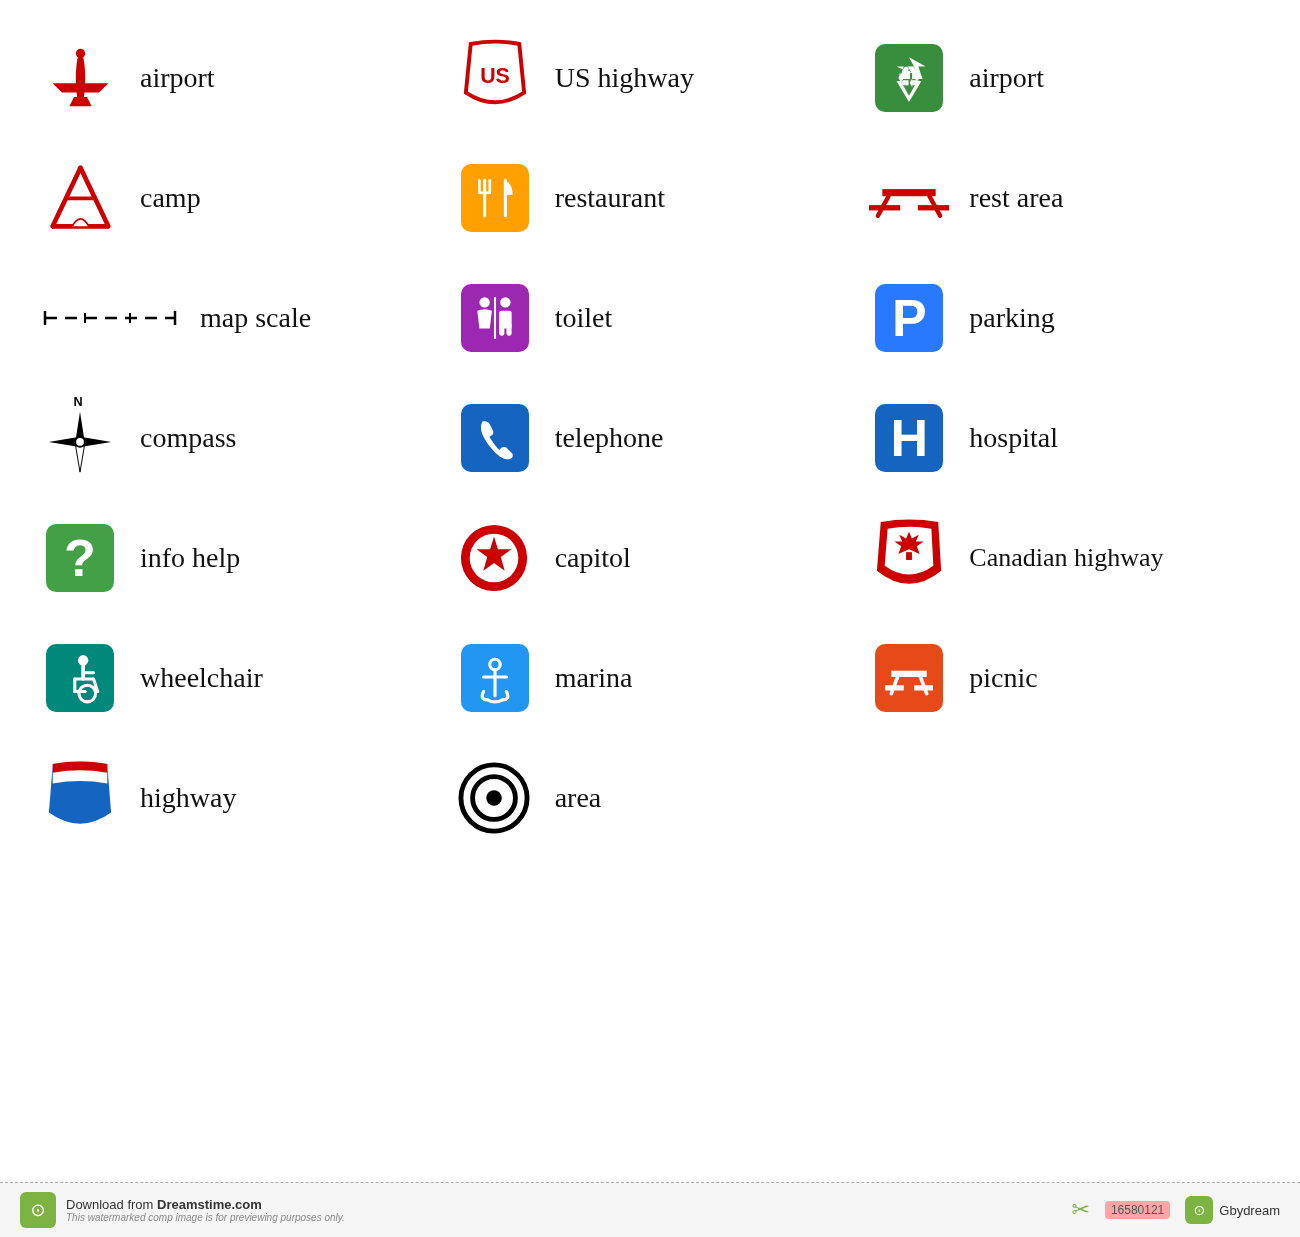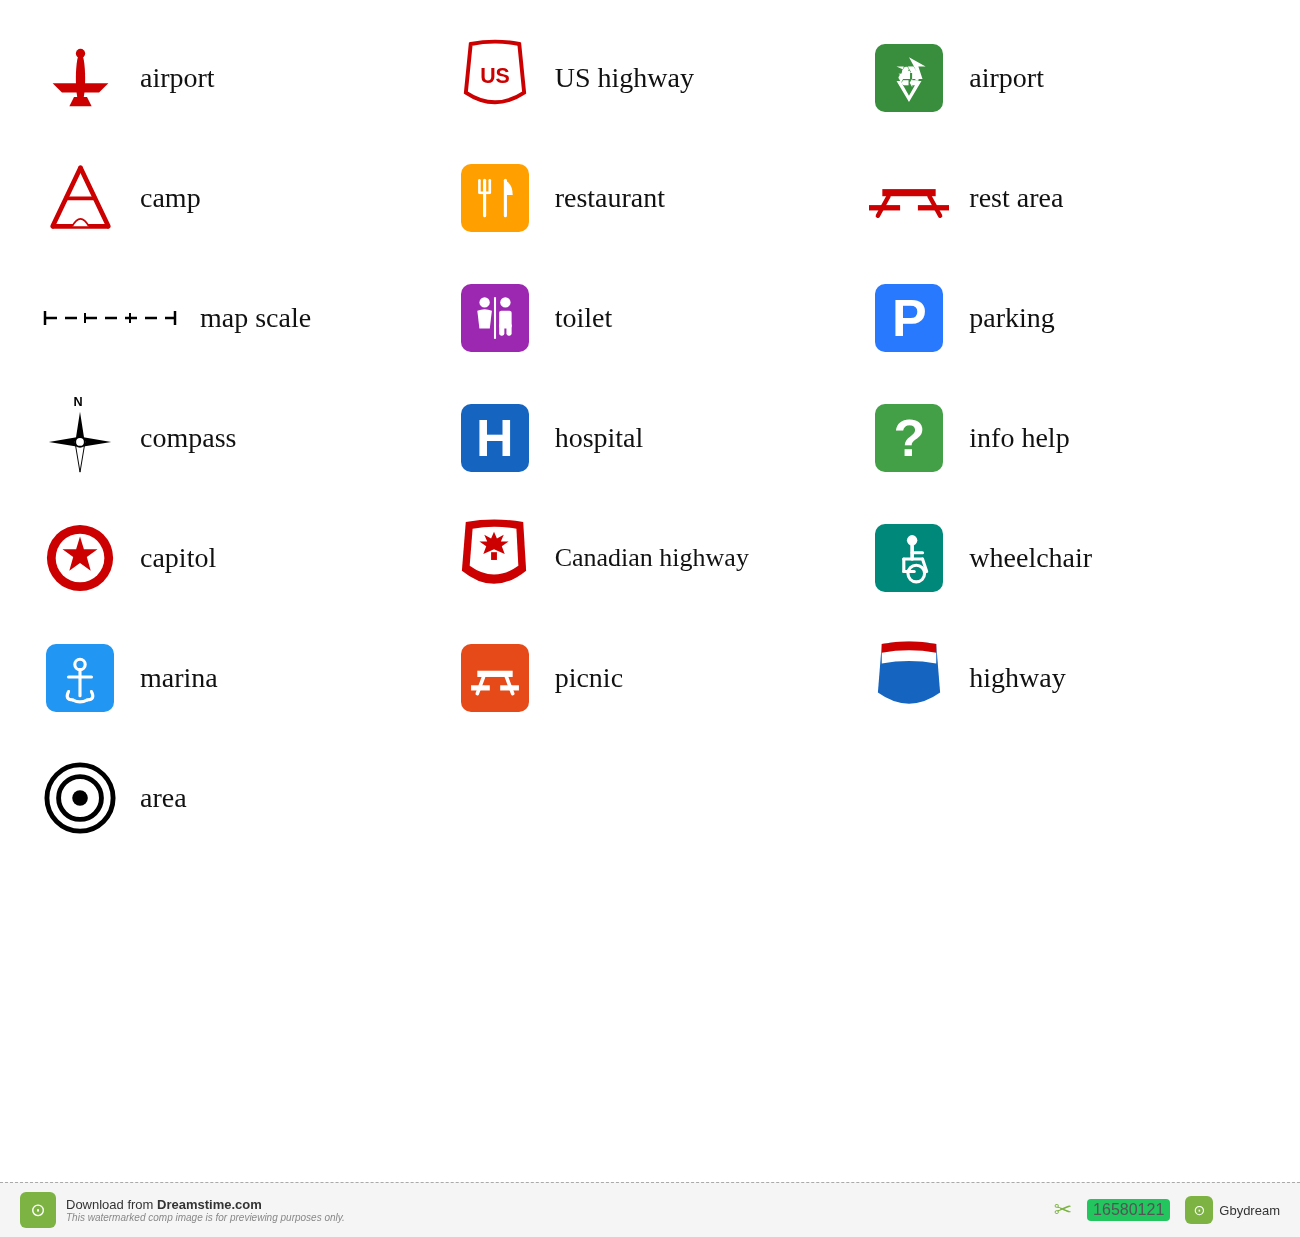--- a/index.html
+++ b/index.html
@@ -168,23 +168,23 @@
       align-items: center;
       gap: 15px;
     }
 
     .footer-scissors {
       color: #7cb342;
       font-size: 22px;
     }
 
     .footer-id {
-      font-size: 16px;
+      font-size: 12px;
       color: #555;
-      background: #22c55e;
+      background: #fca5a5;
       padding: 2px 6px;
       border-radius: 4px;
     }
 
     .footer-brand {
       display: flex;
       align-items: center;
       gap: 6px;
       font-size: 13px;
       color: #333;
@@ -345,20 +345,31 @@
         <path d="M72,49 L42,44 L46,49 L42,54 Z" fill="black"></path>
 
         <path d="M8,49 L38,44 L34,49 L38,54 Z" fill="black"></path>
 
         <circle cx="40" cy="49" r="5" fill="white" stroke="black" stroke-width="2"></circle>
       </svg>
     </div>
     <span class="symbol-label">compass</span>
   </div>
 
+  <div class="symbol-item">
+    <div class="symbol-icon">
+      <div class="telephone-box">
+        <svg viewBox="0 0 50 50" width="52" height="52">
+
+          <path d="M12,8 C12,8 16,6 20,10 L24,18 C24,18 26,22 22,24 L20,25 C20,25 28,38 32,40 L33,38 C33,38 37,35 40,38 L46,44 C46,44 48,48 44,50 C44,50 36,54 24,40 C12,26 8,16 12,8 Z" fill="white" transform="scale(0.85) translate(3,3)"></path>
+        </svg>
+      </div>
+    </div>
+    <span class="symbol-label">telephone</span>
+  </div>
 
 
   <div class="symbol-item">
     <div class="symbol-icon">
       <div class="hospital-box">H</div>
     </div>
     <span class="symbol-label">hospital</span>
   </div>
 
   <div class="symbol-item">

